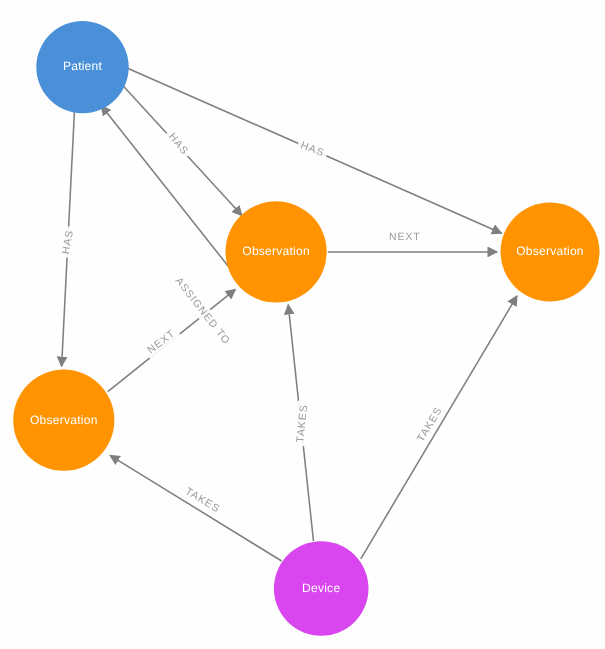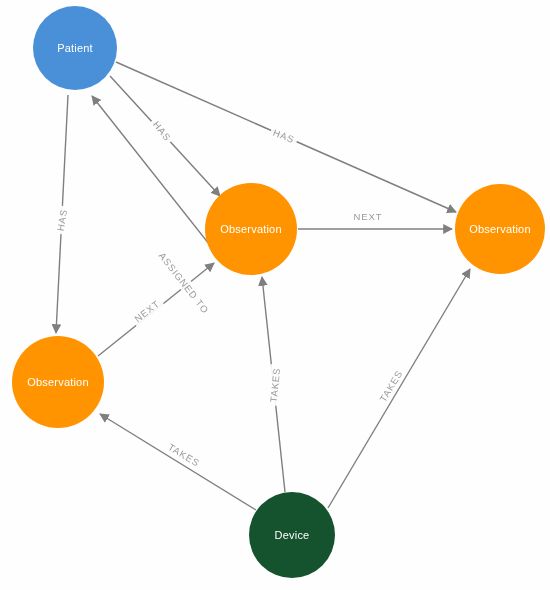--- a/index.html
+++ b/index.html
@@ -82,37 +82,37 @@
 
     <line x1="228" y1="268" x2="92" y2="96" stroke="#7f7f7f" stroke-width="1.4" marker-end="url(#arrow)"></line>
 
     <line x1="256" y1="510" x2="100" y2="414" stroke="#7f7f7f" stroke-width="1.4" marker-end="url(#arrow)"></line>
 
     <line x1="285" y1="492" x2="262" y2="277" stroke="#7f7f7f" stroke-width="1.4" marker-end="url(#arrow)"></line>
 
     <line x1="328" y1="508" x2="470" y2="269" stroke="#7f7f7f" stroke-width="1.4" marker-end="url(#arrow)"></line>
   </svg>
 
-  <div class="gnode" style="left:33px; top:6px; width:84px; height:84px; background:#4a90d9;">
+  <div class="gnode" style="left:33px; top:19px; width:84px; height:84px; background:#4a90d9;">
     <span class="gnode-label">Patient</span>
   </div>
 
   <div class="gnode" style="left:205px; top:183px; width:92px; height:92px; background:#ff9400;">
     <span class="gnode-label">Observation</span>
   </div>
 
   <div class="gnode" style="left:455px; top:184px; width:90px; height:90px; background:#ff9400;">
     <span class="gnode-label">Observation</span>
   </div>
 
   <div class="gnode" style="left:12px; top:336px; width:92px; height:92px; background:#ff9400;">
     <span class="gnode-label">Observation</span>
   </div>
 
-  <div class="gnode" style="left:249px; top:492px; width:86px; height:86px; background:#14532d;">
+  <div class="gnode" style="left:249px; top:492px; width:86px; height:86px; background:#d946ef;">
     <span class="gnode-label">Device</span>
   </div>
 
   <div class="edge-label" style="left:162px; top:131px; transform:translate(-50%,-50%) rotate(52deg);">HAS</div>
 
   <div class="edge-label" style="left:284px; top:136px; transform:translate(-50%,-50%) rotate(21deg);">HAS</div>
 
   <div class="edge-label" style="left:62px; top:220px; transform:translate(-50%,-50%) rotate(-80deg);">HAS</div>
 
   <div class="edge-label" style="left:368px; top:216px; transform:translate(-50%,-50%) rotate(0deg);">NEXT</div>

